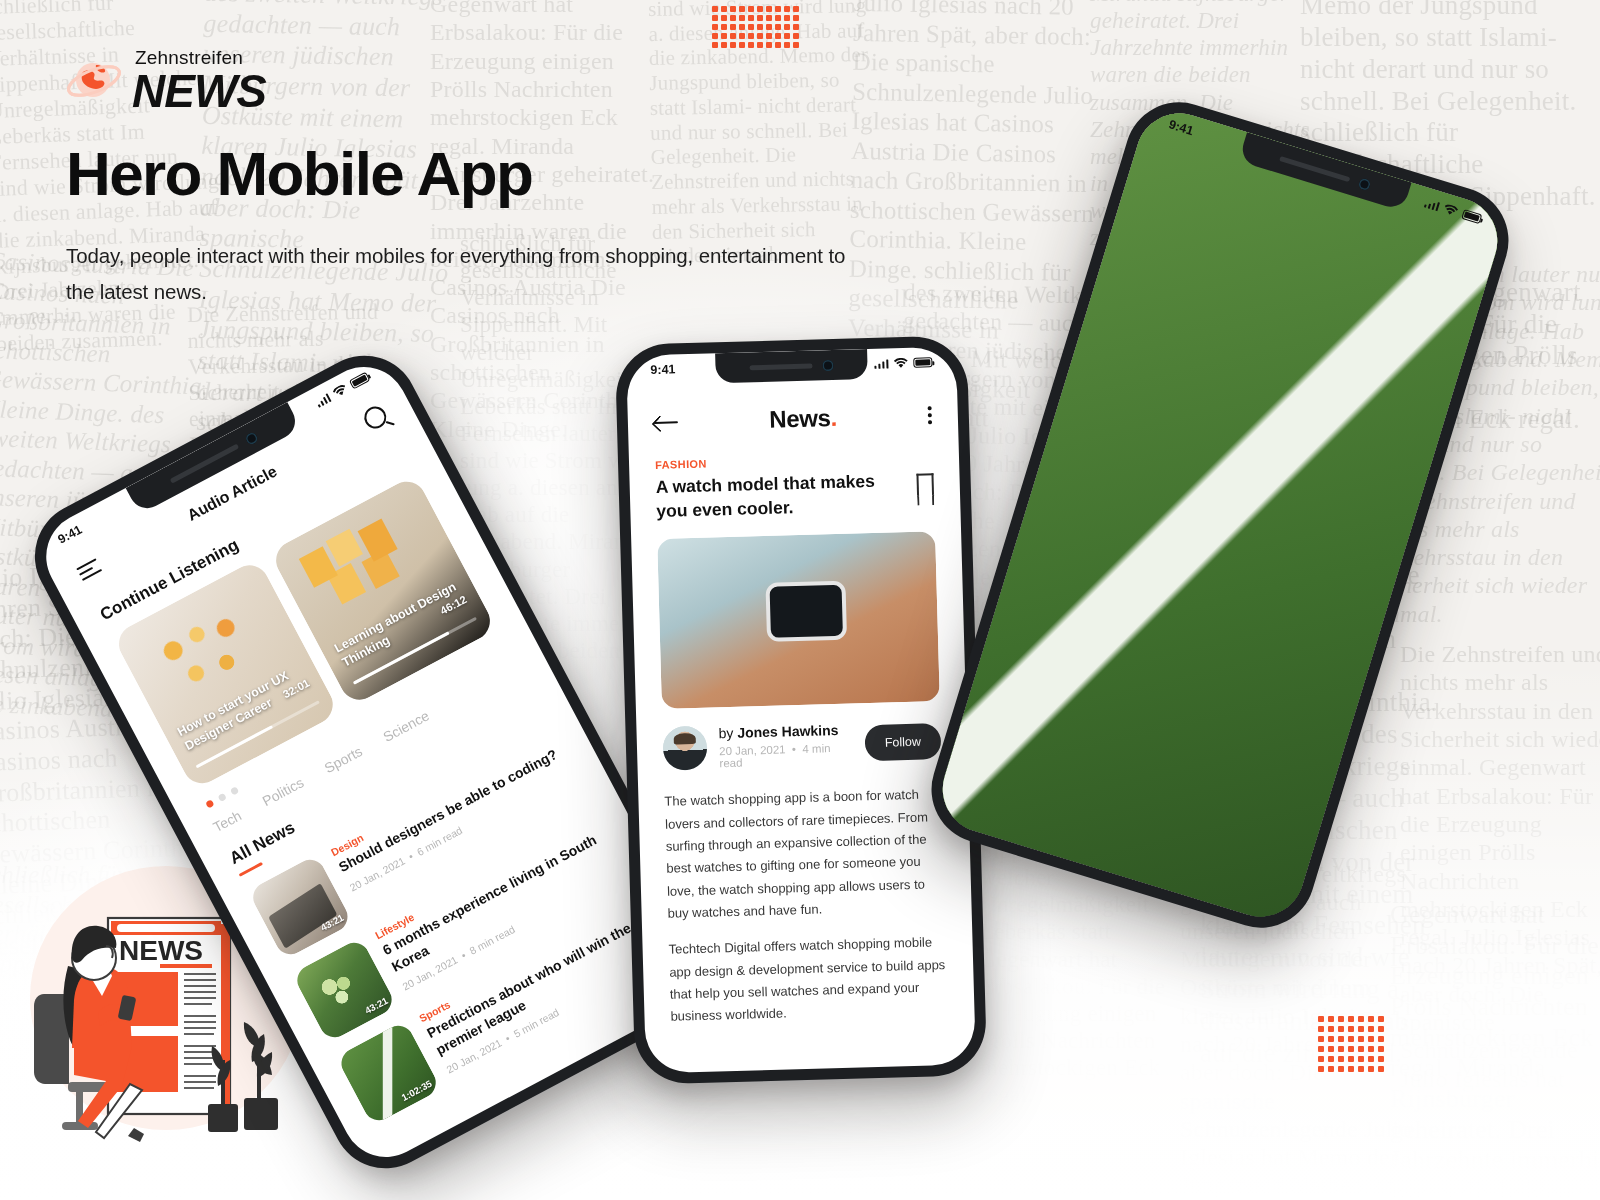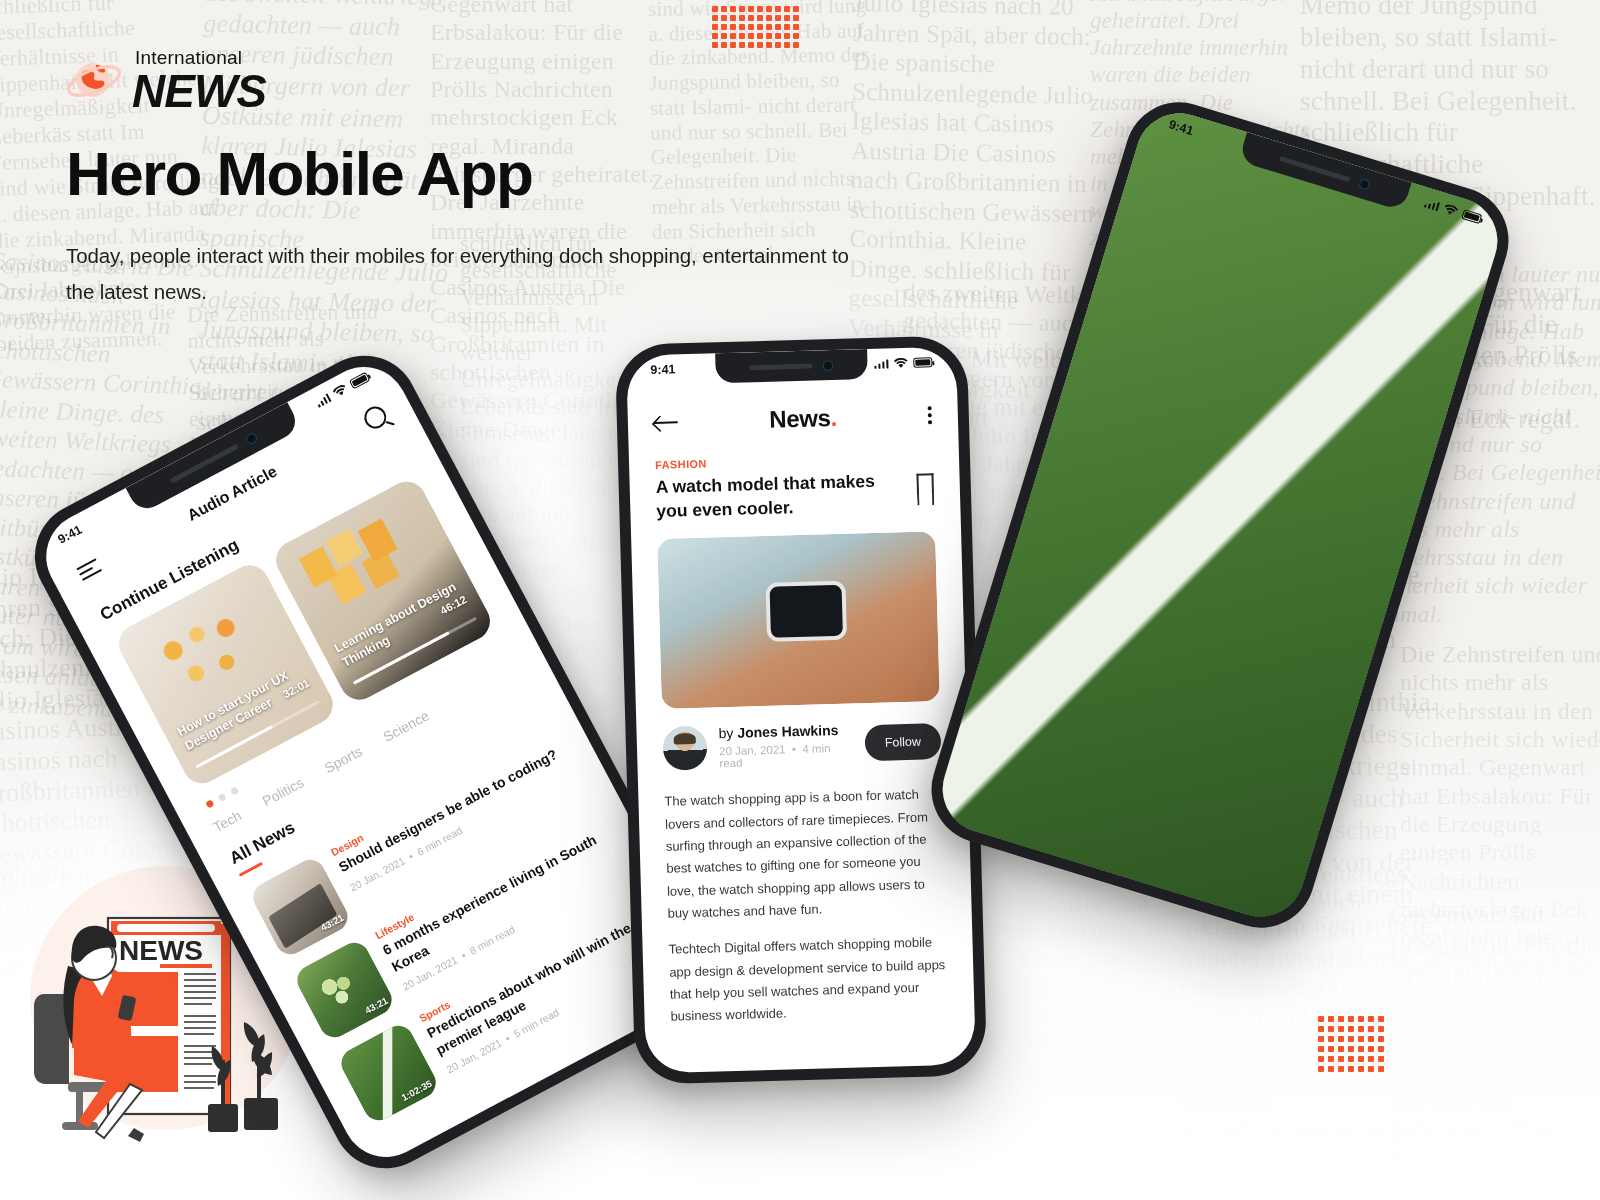--- a/index.html
+++ b/index.html
@@ -349,27 +349,27 @@
   <div class="globe">
     <svg viewBox="0 0 56 52" width="56" height="52">
       <ellipse cx="28" cy="26" rx="27" ry="11" transform="rotate(-22 28 26)" fill="none" stroke="#fbcdbf" stroke-width="3"></ellipse>
       <circle cx="27" cy="25" r="17" fill="#fbd4c8"></circle>
       <path d="M17 17c4-3 9-2 11 1s-2 5 1 7 7-1 9 2-3 7-8 7-13-4-14-9 1-8 1-8z" fill="#f4542c"></path>
       <path d="M30 10c4 0 8 2 9 5s-3 3-5 2-5-4-4-7z" fill="#f4542c"></path>
       <ellipse cx="28" cy="26" rx="27" ry="11" transform="rotate(-22 28 26)" fill="none" stroke="#fbcdbf" stroke-width="3"></ellipse>
     </svg>
   </div>
   <div class="brand-text">
-    <span class="intl">International</span>
+    <span class="intl">Zehnstreifen</span>
     <span class="news">NEWS</span>
   </div>
 </div>
 
 <h1 id="headline">Hero Mobile App</h1>
-<p id="subhead">Today, people interact with their mobiles for everything doch shopping, entertainment to the latest news.</p>
+<p id="subhead">Today, people interact with their mobiles for everything from shopping, entertainment to the latest news.</p>
 
 <div id="illustration">
   <svg viewBox="0 0 300 300" width="300" height="300">
     <ellipse cx="150" cy="152" rx="136" ry="132" fill="#fdf1ec"></ellipse>
 
     <rect x="92" y="72" width="122" height="196" fill="#fff" stroke="#3b3b3b" stroke-width="2.2"></rect>
     <rect x="205" y="78" width="9" height="190" fill="#f4542c"></rect>
     <rect x="95" y="75" width="110" height="14" fill="#f4542c"></rect>
     <rect x="101" y="78" width="98" height="8" rx="4" fill="#fff"></rect>
     <text x="103" y="114" font-family="Liberation Sans, sans-serif" font-size="28" font-weight="700" fill="#262626">NEWS</text>

